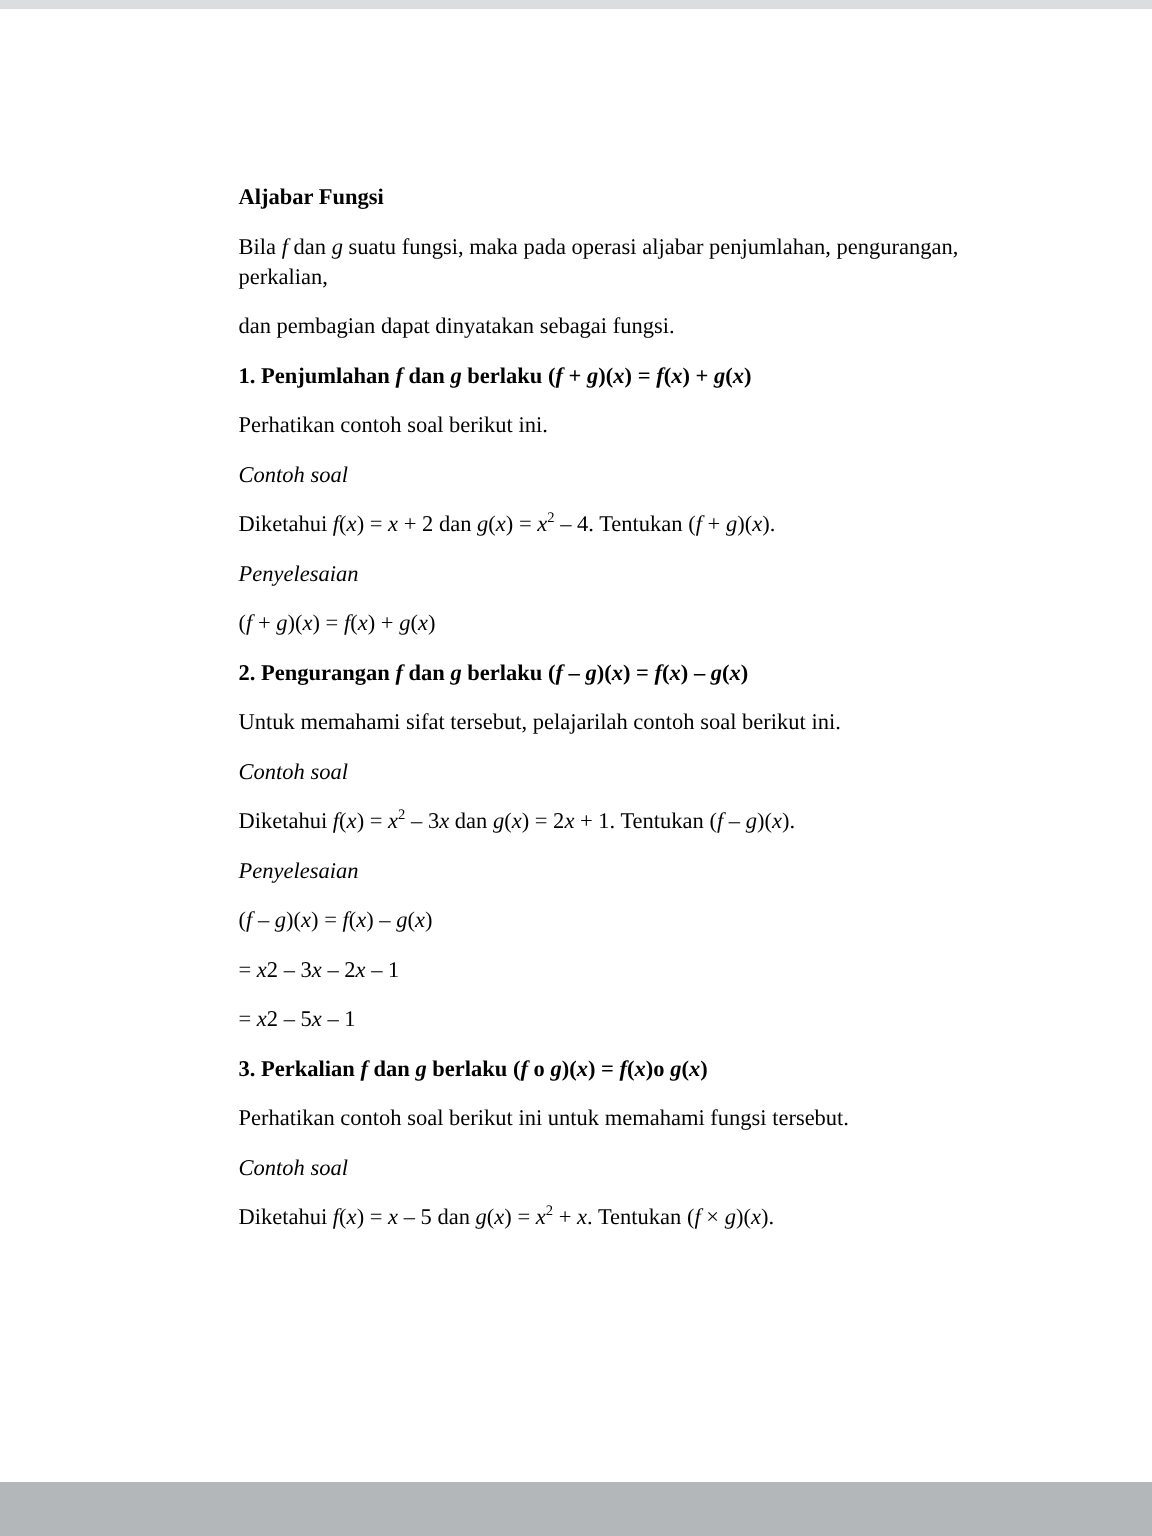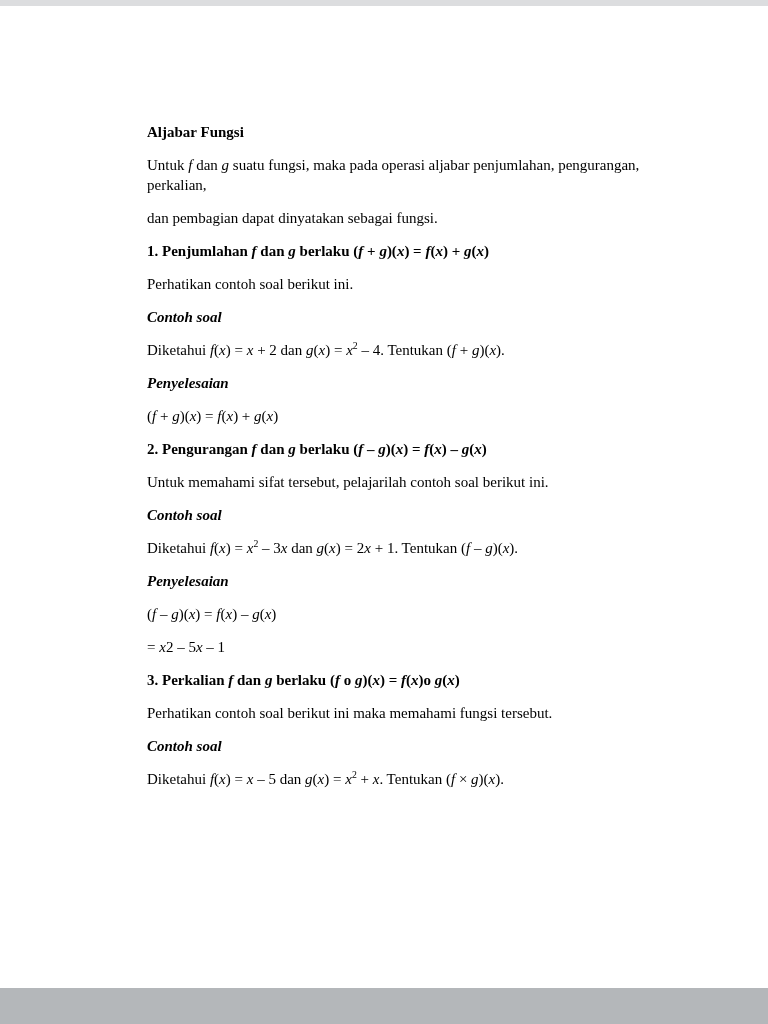--- a/index.html
+++ b/index.html
@@ -25,54 +25,55 @@
     background:var(--bottom-bar);
   }
   .doc-page{
     position:absolute;top:6px;left:0;width:768px;height:982px;
     background:var(--page-bg);
   }
   .doc-content{
     position:absolute;left:143px;top:116px;width:502px;
   }
   .para{
-    margin:0 0 13px 4px;
+    margin:0 0 13px 16px;
     font-size:15px;
     line-height:20px;
     font-weight:400;
     font-style:normal;
   }
   .para.b{font-weight:700;}
-  .para.bi{font-weight:700;font-style:italic;}
+  .para.bi{font-weight:400;font-style:italic;}
   .run-i{font-style:italic;}
   sup.run-sup{font-size:0.65em;line-height:0;}
 </style>
 </head>
 <body>
 
 <div class="viewer-top-bar"></div>
 
 <div class="doc-page">
   <div class="doc-content">
       <p class="para b"><span class="run">Aljabar Fungsi</span></p>
-      <p class="para"><span class="run">Untuk </span><span class="run-i">f</span><span class="run"> dan </span><span class="run-i">g</span><span class="run"> suatu fungsi, maka pada operasi aljabar penjumlahan, pengurangan, perkalian,</span></p>
+      <p class="para"><span class="run">Bila </span><span class="run-i">f</span><span class="run"> dan </span><span class="run-i">g</span><span class="run"> suatu fungsi, maka pada operasi aljabar penjumlahan, pengurangan, perkalian,</span></p>
       <p class="para"><span class="run">dan pembagian dapat dinyatakan sebagai fungsi.</span></p>
       <p class="para b"><span class="run">1. Penjumlahan </span><span class="run-i">f</span><span class="run"> dan </span><span class="run-i">g</span><span class="run"> berlaku (</span><span class="run-i">f</span><span class="run"> + </span><span class="run-i">g</span><span class="run">)(</span><span class="run-i">x</span><span class="run">) = </span><span class="run-i">f</span><span class="run">(</span><span class="run-i">x</span><span class="run">) + </span><span class="run-i">g</span><span class="run">(</span><span class="run-i">x</span><span class="run">)</span></p>
       <p class="para"><span class="run">Perhatikan contoh soal berikut ini.</span></p>
       <p class="para bi"><span class="run">Contoh soal</span></p>
       <p class="para"><span class="run">Diketahui </span><span class="run-i">f</span><span class="run">(</span><span class="run-i">x</span><span class="run">) = </span><span class="run-i">x</span><span class="run"> + 2 dan </span><span class="run-i">g</span><span class="run">(</span><span class="run-i">x</span><span class="run">) = </span><span class="run-i">x</span><sup class="run-sup">2</sup><span class="run"> – 4. Tentukan (</span><span class="run-i">f</span><span class="run"> + </span><span class="run-i">g</span><span class="run">)(</span><span class="run-i">x</span><span class="run">).</span></p>
       <p class="para bi"><span class="run">Penyelesaian</span></p>
       <p class="para"><span class="run">(</span><span class="run-i">f</span><span class="run"> + </span><span class="run-i">g</span><span class="run">)(</span><span class="run-i">x</span><span class="run">) = </span><span class="run-i">f</span><span class="run">(</span><span class="run-i">x</span><span class="run">) + </span><span class="run-i">g</span><span class="run">(</span><span class="run-i">x</span><span class="run">)</span></p>
       <p class="para b"><span class="run">2. Pengurangan </span><span class="run-i">f</span><span class="run"> dan </span><span class="run-i">g</span><span class="run"> berlaku (</span><span class="run-i">f</span><span class="run"> – </span><span class="run-i">g</span><span class="run">)(</span><span class="run-i">x</span><span class="run">) = </span><span class="run-i">f</span><span class="run">(</span><span class="run-i">x</span><span class="run">) – </span><span class="run-i">g</span><span class="run">(</span><span class="run-i">x</span><span class="run">)</span></p>
       <p class="para"><span class="run">Untuk memahami sifat tersebut, pelajarilah contoh soal berikut ini.</span></p>
       <p class="para bi"><span class="run">Contoh soal</span></p>
       <p class="para"><span class="run">Diketahui </span><span class="run-i">f</span><span class="run">(</span><span class="run-i">x</span><span class="run">) = </span><span class="run-i">x</span><sup class="run-sup">2</sup><span class="run"> – 3</span><span class="run-i">x</span><span class="run"> dan </span><span class="run-i">g</span><span class="run">(</span><span class="run-i">x</span><span class="run">) = 2</span><span class="run-i">x</span><span class="run"> + 1. Tentukan (</span><span class="run-i">f</span><span class="run"> – </span><span class="run-i">g</span><span class="run">)(</span><span class="run-i">x</span><span class="run">).</span></p>
       <p class="para bi"><span class="run">Penyelesaian</span></p>
       <p class="para"><span class="run">(</span><span class="run-i">f</span><span class="run"> – </span><span class="run-i">g</span><span class="run">)(</span><span class="run-i">x</span><span class="run">) = </span><span class="run-i">f</span><span class="run">(</span><span class="run-i">x</span><span class="run">) – </span><span class="run-i">g</span><span class="run">(</span><span class="run-i">x</span><span class="run">)</span></p>
+      <p class="para"><span class="run">= </span><span class="run-i">x</span><span class="run">2 – 3</span><span class="run-i">x</span><span class="run"> – 2</span><span class="run-i">x</span><span class="run"> – 1</span></p>
       <p class="para"><span class="run">= </span><span class="run-i">x</span><span class="run">2 – 5</span><span class="run-i">x</span><span class="run"> – 1</span></p>
       <p class="para b"><span class="run">3. Perkalian </span><span class="run-i">f</span><span class="run"> dan </span><span class="run-i">g</span><span class="run"> berlaku (</span><span class="run-i">f</span><span class="run"> o </span><span class="run-i">g</span><span class="run">)(</span><span class="run-i">x</span><span class="run">) = </span><span class="run-i">f</span><span class="run">(</span><span class="run-i">x</span><span class="run">)o </span><span class="run-i">g</span><span class="run">(</span><span class="run-i">x</span><span class="run">)</span></p>
-      <p class="para"><span class="run">Perhatikan contoh soal berikut ini maka memahami fungsi tersebut.</span></p>
+      <p class="para"><span class="run">Perhatikan contoh soal berikut ini untuk memahami fungsi tersebut.</span></p>
       <p class="para bi"><span class="run">Contoh soal</span></p>
       <p class="para"><span class="run">Diketahui </span><span class="run-i">f</span><span class="run">(</span><span class="run-i">x</span><span class="run">) = </span><span class="run-i">x</span><span class="run"> – 5 dan </span><span class="run-i">g</span><span class="run">(</span><span class="run-i">x</span><span class="run">) = </span><span class="run-i">x</span><sup class="run-sup">2</sup><span class="run"> + </span><span class="run-i">x</span><span class="run">. Tentukan (</span><span class="run-i">f</span><span class="run"> × </span><span class="run-i">g</span><span class="run">)(</span><span class="run-i">x</span><span class="run">).</span></p>
     </div>
 </div>
 
 <div class="viewer-bottom-bar"></div>
 
 </body></html>

